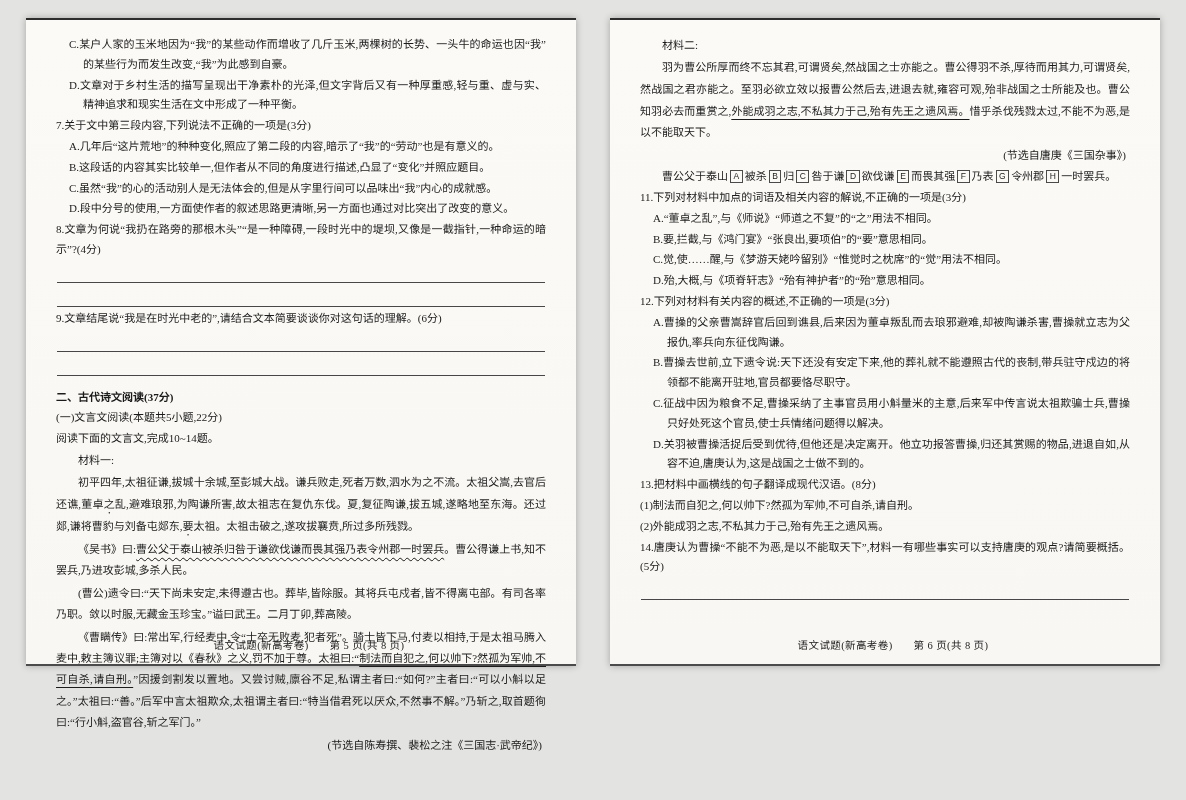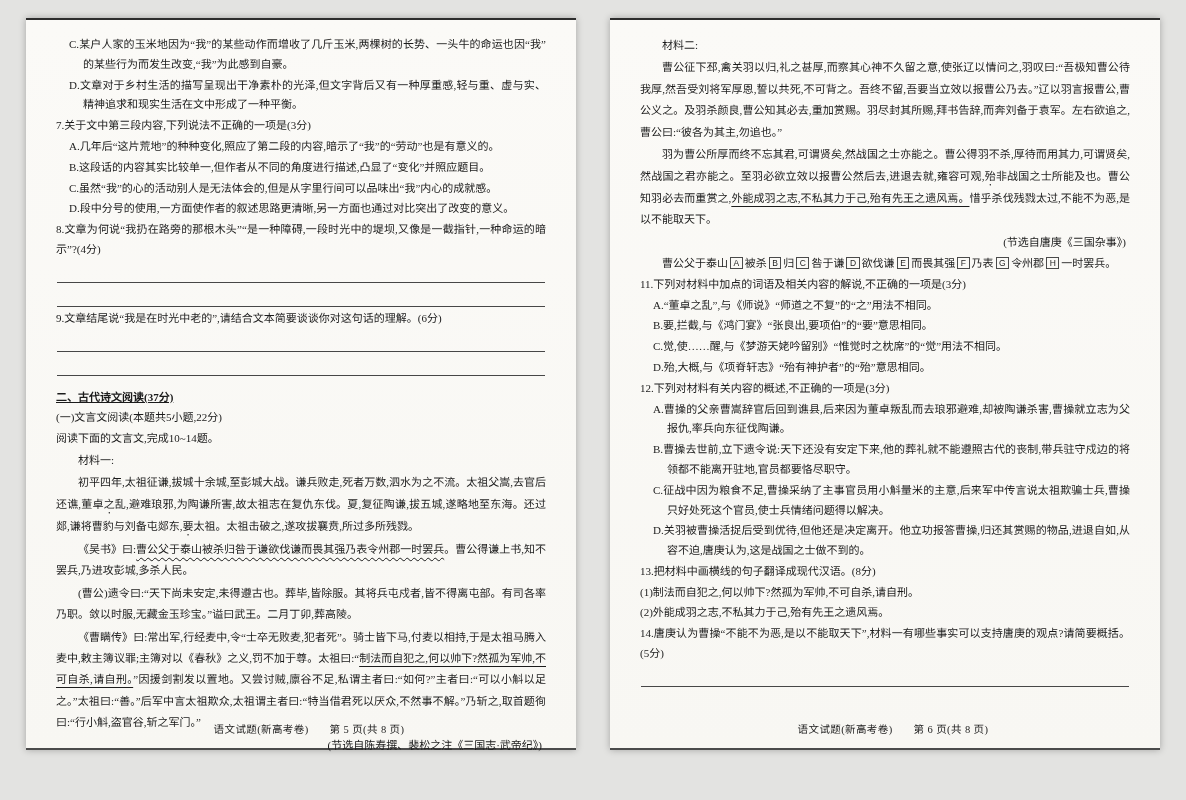--- a/index.html
+++ b/index.html
@@ -10,36 +10,36 @@
     font-family:"Liberation Serif","DejaVu Serif",serif;
     color:#1b1b1b;
     display:flex;
     justify-content:center;
     align-items:flex-start;
     gap:34px;
     padding:18px 12px;
   }
   .page {
     width:550px;
-    height:732px;
+    height:648px;
     background:linear-gradient(180deg,#fbfaf7 0%,#f8f7f3 100%);
     border-top:2px solid #2d2d2d;
     border-bottom:2px solid #4b4b4b;
     box-shadow:0 0 7px rgba(0,0,0,.28);
     padding:15px 30px 36px 30px;
     position:relative;
     font-size:11px;
   }
   .blk { line-height:1.8; text-align:justify; margin-bottom:1px; }
   .classical { line-height:1.95; }
   .indent { text-indent:2em; }
   .option { margin-left:13px; padding-left:14px; text-indent:-14px; }
   .question {}
   .subq {}
-  .section { font-weight:bold; margin-top:12px;text-decoration:underline; }
+  .section { font-weight:bold; margin-top:12px; }
   .subsection { font-weight:normal; }
   .plain {}
   .boxline { margin-left:22px; }
   .source { text-align:right; padding-right:4px; }
   .answer-rule {
     height:22px;
     border-bottom:1px solid #474747;
     margin:0 1px 2px 1px;
   }
   .sg-p {}
@@ -105,21 +105,20 @@
       </div>
     <footer class="page-footer">
       <span>语文试题(新高考卷)</span>
       <span>第 5 页(共 8 页)</span>
     </footer>
   </section>
 
   <section class="page">
     <div class="page-body">
         <div class="blk indent classical"><span class="sg-p">材料二:</span></div>
-        <div class="blk indent classical"><span class="sg-p">曹公征下邳,禽关羽以归,礼之甚厚,而察其心神不久留之意,使张辽以情问之,羽叹曰:“吾极知曹公待我厚,然吾受刘将军厚恩,誓以共死,不可背之。吾终不留,吾要当立效以报曹公乃去。”辽以羽言报曹公,曹公义之。及羽杀颜良,曹公知其必去,重加赏赐。羽尽封其所赐,拜书告辞,而奔刘备于袁军。左右欲追之,曹公曰:“彼各为其主,勿追也。”</span></div>
         <div class="blk indent classical"><span class="sg-p">羽为曹公所厚而终不忘其君,可谓贤矣,然战国之士亦能之。曹公得羽不杀,厚待而用其力,可谓贤矣,然战国之君亦能之。至羽必欲立效以报曹公然后去,进退去就,雍容可观,</span><span class="sg-dot">殆</span><span class="sg-p">非战国之士所能及也。曹公知羽必去而重赏之,</span><span class="sg-u">外能成羽之志,不私其力于己,殆有先王之遗风焉。</span><span class="sg-p">惜乎杀伐残戮太过,不能不为恶,是以不能取天下。</span></div>
         <div class="blk source classical"><span class="sg-p">(节选自唐庚《三国杂事》)</span></div>
         <div class="blk boxline"><span class="sg-p">曹公父于泰山</span><span class="sg-box">A</span><span class="sg-p">被杀</span><span class="sg-box">B</span><span class="sg-p">归</span><span class="sg-box">C</span><span class="sg-p">咎于谦</span><span class="sg-box">D</span><span class="sg-p">欲伐谦</span><span class="sg-box">E</span><span class="sg-p">而畏其强</span><span class="sg-box">F</span><span class="sg-p">乃表</span><span class="sg-box">G</span><span class="sg-p">令州郡</span><span class="sg-box">H</span><span class="sg-p">一时罢兵。</span></div>
         <div class="blk question"><span class="sg-p">11.下列对材料中加点的词语及相关内容的解说,不正确的一项是(3分)</span></div>
         <div class="blk option"><span class="sg-p">A.“董卓之乱”,与《师说》“师道之不复”的“之”用法不相同。</span></div>
         <div class="blk option"><span class="sg-p">B.要,拦截,与《鸿门宴》“张良出,要项伯”的“要”意思相同。</span></div>
         <div class="blk option"><span class="sg-p">C.觉,使……醒,与《梦游天姥吟留别》“惟觉时之枕席”的“觉”用法不相同。</span></div>
         <div class="blk option"><span class="sg-p">D.殆,大概,与《项脊轩志》“殆有神护者”的“殆”意思相同。</span></div>
         <div class="blk question"><span class="sg-p">12.下列对材料有关内容的概述,不正确的一项是(3分)</span></div>
         <div class="blk option"><span class="sg-p">A.曹操的父亲曹嵩辞官后回到谯县,后来因为董卓叛乱而去琅邪避难,却被陶谦杀害,曹操就立志为父报仇,率兵向东征伐陶谦。</span></div>

